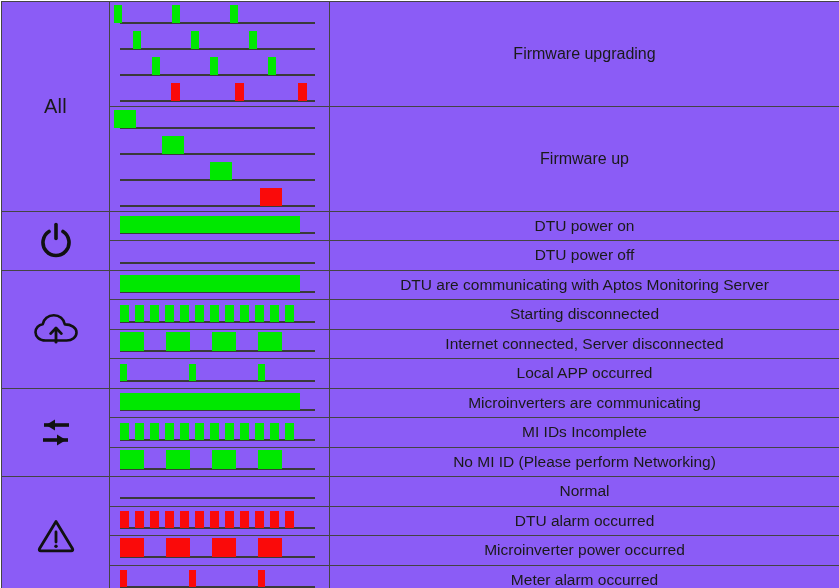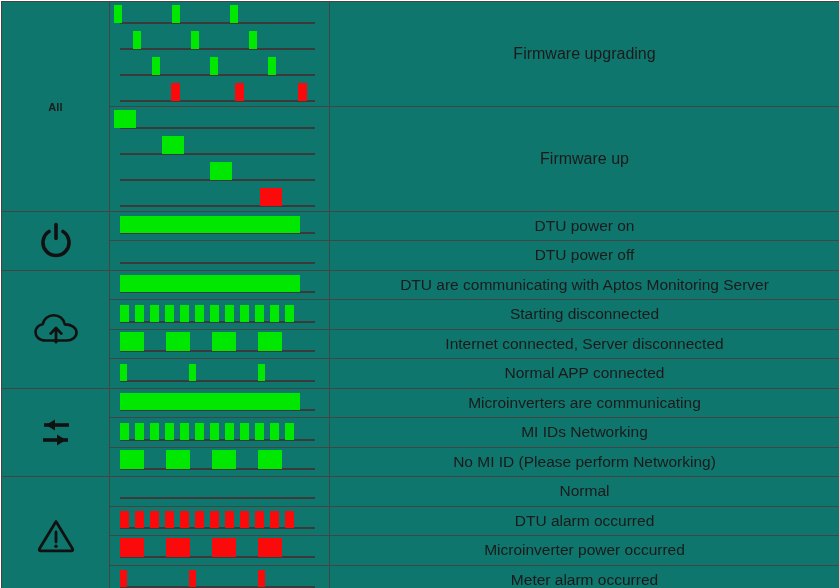--- a/index.html
+++ b/index.html
@@ -23,38 +23,37 @@
     border-collapse: collapse;
     table-layout: fixed;
     width: 837px;
     height: 586px;
     margin: 1px 0 0 1px;
   }
   table.led-table td {
     border: 1px solid #444444;
     padding: 0;
     vertical-align: middle;
-    background: #0f766e;
+    background: #8b5cf6;
   }
   td.col-icon  { width: 107px; text-align: center; }
   td.col-sig   { width: 219px; padding: 0; }
   td.col-desc  { width: 509px; text-align: center; }
 
   
   .icon-wrap {
     display: flex;
     align-items: center;
     justify-content: center;
     width: 100%;
   }
   .icon-all-text {
-    font-size: 11px;
+    font-size: 20px;
     letter-spacing: .2px;
     color: #1a1a1a;
-    font-weight: bold;
   }
   .icon-svg { display: block; }
 
   
   .desc {
     font-size: 15.5px;
     line-height: 1.45;
     padding: 3px 8px;
     color: #1a1a1a;
     text-align: center;
@@ -260,21 +259,21 @@
             <div class="sig-stack">
               <div class="sig-row" style="height: 24px;">
                 <div class="baseline"></div>
                 <div class="pulse green" style="left: 10px; width: 7px; height: 17px;"></div>
                 <div class="pulse green" style="left: 79px; width: 7px; height: 17px;"></div>
                 <div class="pulse green" style="left: 148px; width: 7px; height: 17px;"></div>
               </div>
             </div>
           </td>
           <td class="col-desc">
-            <div class="desc">Normal APP connected</div>
+            <div class="desc">Local APP occurred</div>
           </td>
         </tr>
         <tr>
           <td class="col-icon" rowspan="3">
             <div class="icon-wrap">
               <svg class="icon-svg" xmlns="http://www.w3.org/2000/svg" width="44" height="40" viewBox="0 0 44 40">
                 <line x1="10" y1="12" x2="35" y2="12" stroke="#111" stroke-width="3.6" stroke-linecap="butt"></line>
                 <path d="M12 12 L21 6.6 L21 17.4 Z" fill="#111"></path>
                 <line x1="9" y1="27" x2="34" y2="27" stroke="#111" stroke-width="3.6" stroke-linecap="butt"></line>
                 <path d="M32 27 L23 21.6 L23 32.4 Z" fill="#111"></path>
@@ -307,21 +306,21 @@
                 <div class="pulse green" style="left: 100px; width: 9px; height: 17px;"></div>
                 <div class="pulse green" style="left: 115px; width: 9px; height: 17px;"></div>
                 <div class="pulse green" style="left: 130px; width: 9px; height: 17px;"></div>
                 <div class="pulse green" style="left: 145px; width: 9px; height: 17px;"></div>
                 <div class="pulse green" style="left: 160px; width: 9px; height: 17px;"></div>
                 <div class="pulse green" style="left: 175px; width: 9px; height: 17px;"></div>
               </div>
             </div>
           </td>
           <td class="col-desc">
-            <div class="desc">MI IDs Networking</div>
+            <div class="desc">MI IDs Incomplete</div>
           </td>
         </tr>
         <tr>
           <td class="col-sig">
             <div class="sig-stack">
               <div class="sig-row" style="height: 24px;">
                 <div class="baseline"></div>
                 <div class="pulse green" style="left: 10px; width: 24px; height: 19px;"></div>
                 <div class="pulse green" style="left: 56px; width: 24px; height: 19px;"></div>
                 <div class="pulse green" style="left: 102px; width: 24px; height: 19px;"></div>

